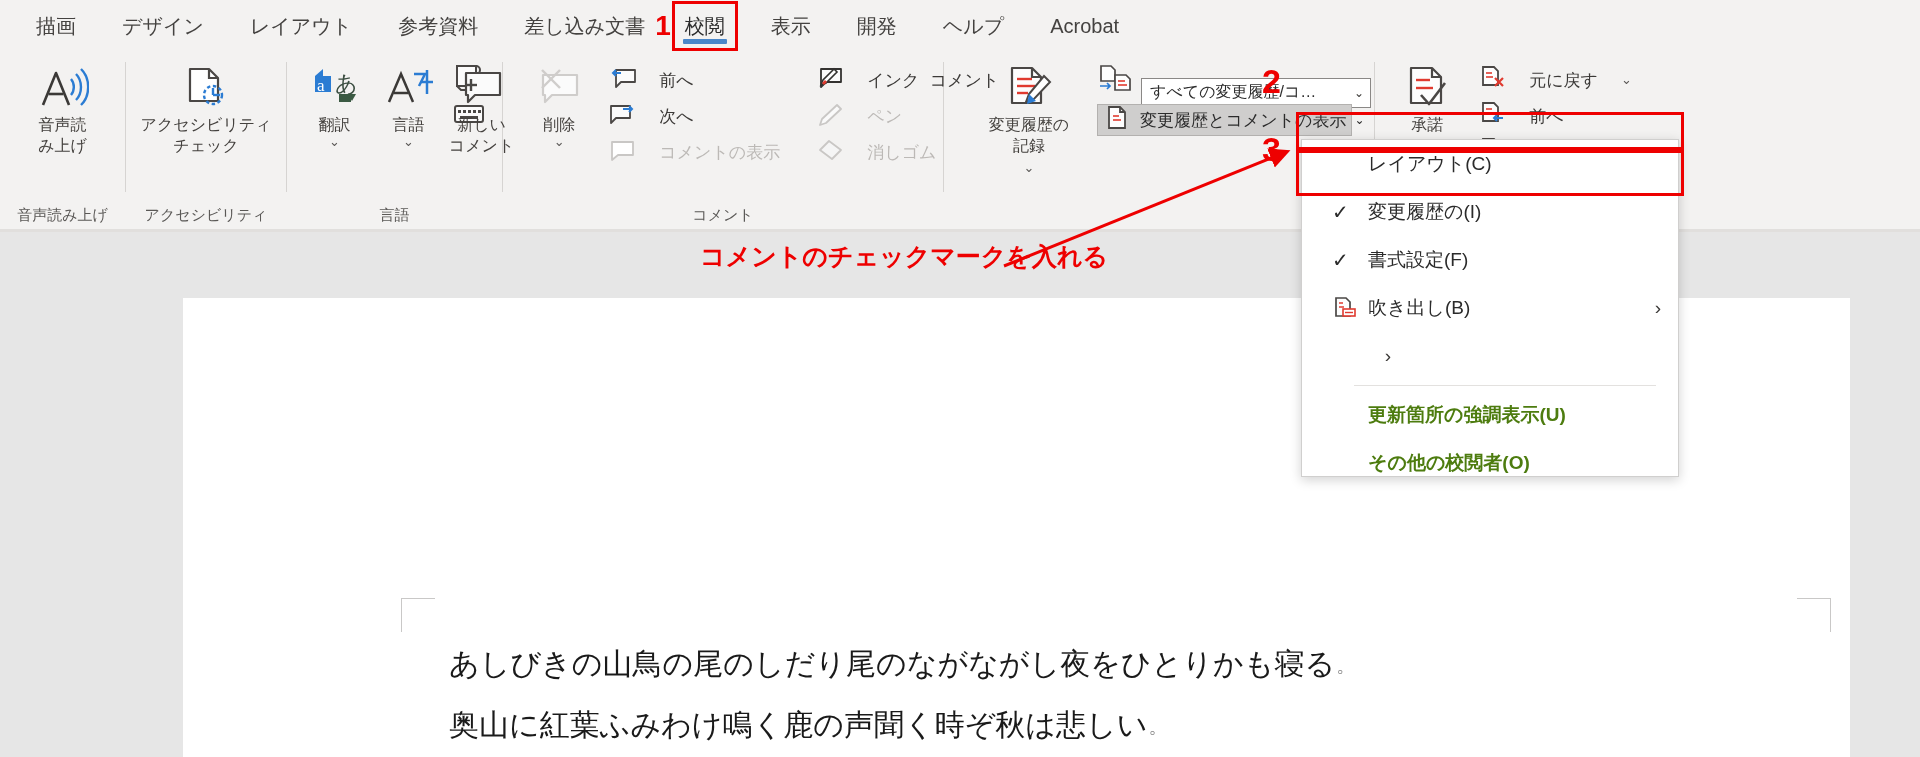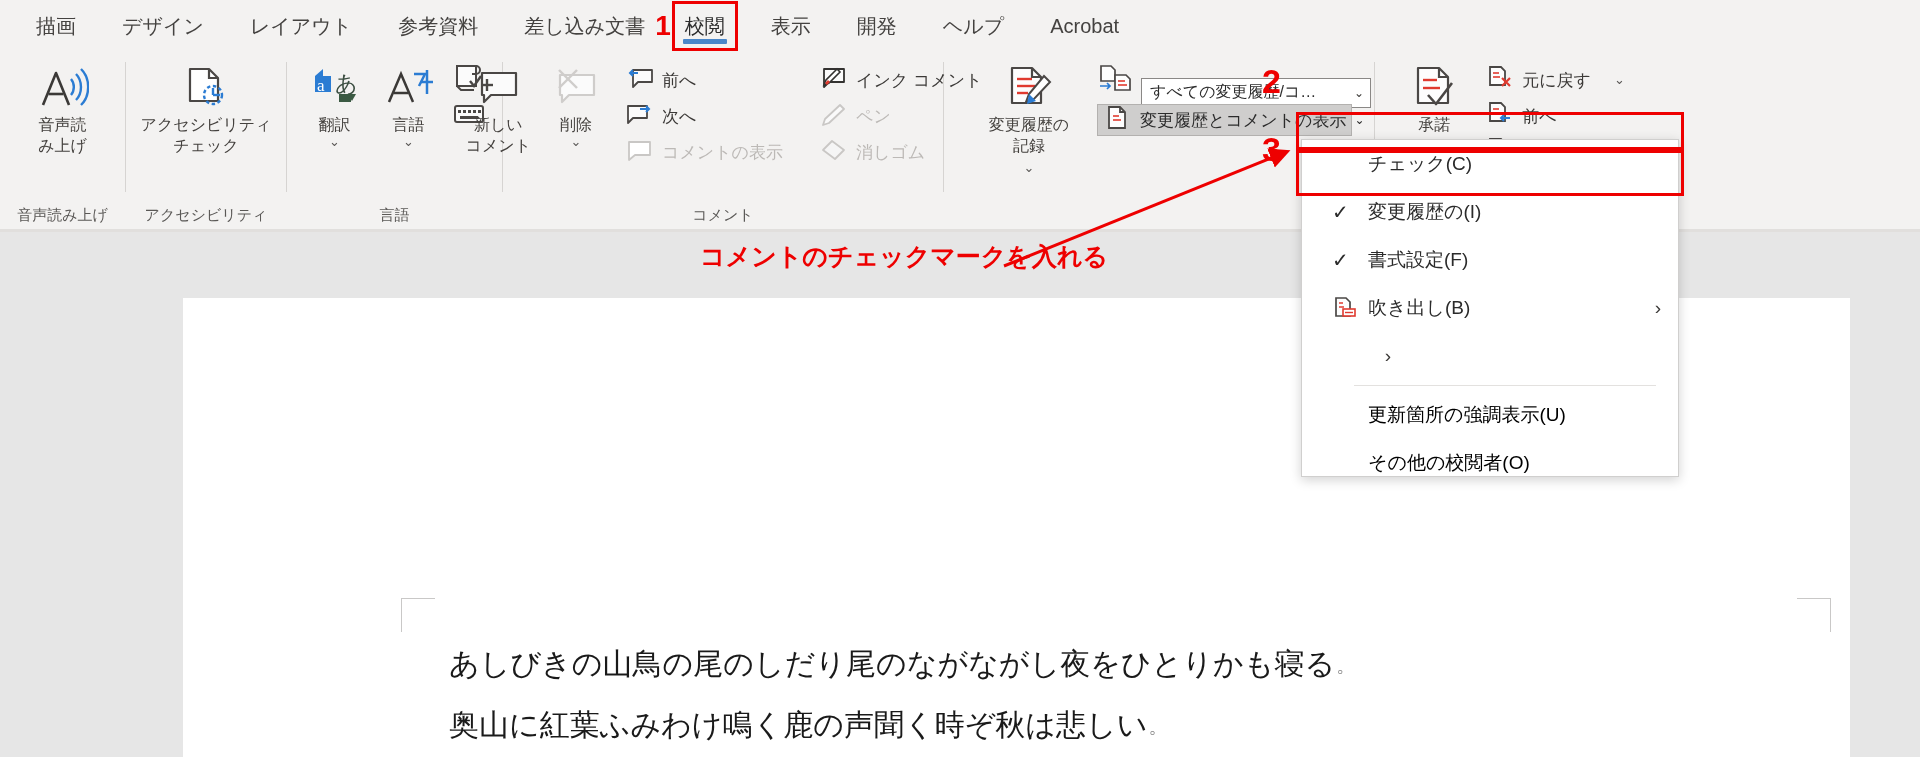--- a/index.html
+++ b/index.html
@@ -66,21 +66,21 @@
   .bigbtn .ic { height:52px; display:flex; align-items:center; justify-content:center; }
   .bigbtn .lbl {
     font-size:16px; color:#44413e; line-height:21px; text-align:center; white-space:nowrap;
   }
   .chev { font-size:13px; color:#5a5856; line-height:14px; }
 
   .smallbtn {
     display:flex; align-items:center; gap:7px;
     height:36px; padding:0 6px; white-space:nowrap;
   }
-  .smallbtn .lbl { font-size:17px; color:#3b3937; }
+  .smallbtn .lbl { font-size:17px; color:#3b3937;margin-left:14px; }
   .smallbtn .lbl.dim { color:#bcb9b6;text-align:right; }
   .stack { display:flex; flex-direction:column; padding-top:4px; }
 
   
   .combo {
     width:230px; height:30px; background:#ffffff; border:1px solid #8a8886;
     display:flex; align-items:center; justify-content:space-between;
     padding:0 6px 0 8px; font-size:16px; color:#2b2b2b;margin-top:23px;
   }
   .combo .cv { overflow:hidden; white-space:nowrap; }
@@ -102,21 +102,21 @@
     z-index:40;
   }
   .menu-item {
     height:48px; display:flex; align-items:center; position:relative;
     font-size:19px; color:#2b2b2b; padding-left:30px;
   }
   .menu-item .mcheck { width:36px; font-size:20px; color:#2b2b2b; }
   .menu-item .micon { width:36px; display:flex; align-items:center; }
   .menu-item .mlabel { flex:1; }
   .menu-item .marrow { width:40px; text-align:center; font-size:19px; color:#3b3937; }
-  .menu-item.disabled .mlabel { color:#000000; }
+  .menu-item.disabled .mlabel { color:#4d7c0f;font-weight:bold; }
   .menu-sep { height:1px; background:#e3e1df; margin:5px 22px 5px 52px; }
 
   
   .redbox { position:absolute; border:3px solid #ee0000; z-index:55; pointer-events:none; }
 
   
   .annot {
     position:absolute; font-size:25px; font-weight:bold; color:#ee0000;
     white-space:nowrap; z-index:60;
   }
@@ -338,21 +338,21 @@
           </div>
           <div class="smallbtn">
             <span>
               <svg width="30" height="24" viewBox="0 0 30 24">
                 <path d="M4 4 h21 v13 h-15 l-6 5 v-5 z" fill="#ffffff" stroke="#c9c7c5" stroke-width="1.8" stroke-linejoin="round"></path>
               </svg>
             </span>
             <span class="lbl dim">コメントの表示</span>
           </div>
         </div>
-        <div class="stack" style="padding-left:24px;">
+        <div class="stack" style="padding-left:24px;font-family:Liberation Mono, monospace;">
           <div class="smallbtn">
             <span>
               <svg width="30" height="24" viewBox="0 0 30 24">
                 <path d="M5 3 h20 v13 h-15 l-5 5 v-5 z" fill="#fbfbfb" stroke="#333230" stroke-width="1.8" stroke-linejoin="round"></path>
                 <path d="M18 3 l-11 11 l-2 5 l5 -2 l11 -11 z" fill="#ffffff" stroke="#333230" stroke-width="1.6"></path>
                 <path d="M6 17 l3 -3 l2 2 l-3 3 z" fill="#e03a2f"></path>
               </svg>
             </span>
             <span class="lbl">インク コメント</span>
           </div>
@@ -503,21 +503,21 @@
         <div class="doc-line">
           <span>奥山に紅葉ふみわけ鳴く鹿の声聞く時ぞ秋は悲しい</span><span class="eom">。</span>
         </div>
       </div>
     </div>
   </div>
 
   <div class="menu">
     <div class="menu-item">
       <span class="mcheck"></span>
-      <span class="mlabel">チェック(C)</span>
+      <span class="mlabel">レイアウト(C)</span>
       <span class="marrow"></span>
     </div>
     <div class="menu-item">
       <span class="mcheck">✓</span>
       <span class="mlabel">変更履歴の(I)</span>
       <span class="marrow"></span>
     </div>
     <div class="menu-item">
       <span class="mcheck">✓</span>
       <span class="mlabel">書式設定(F)</span>

